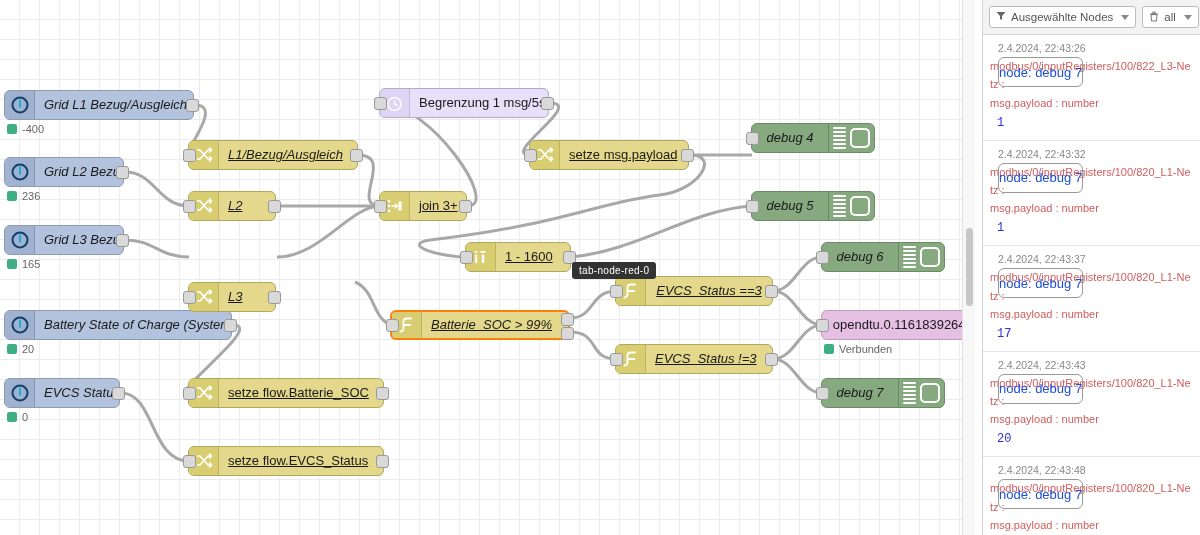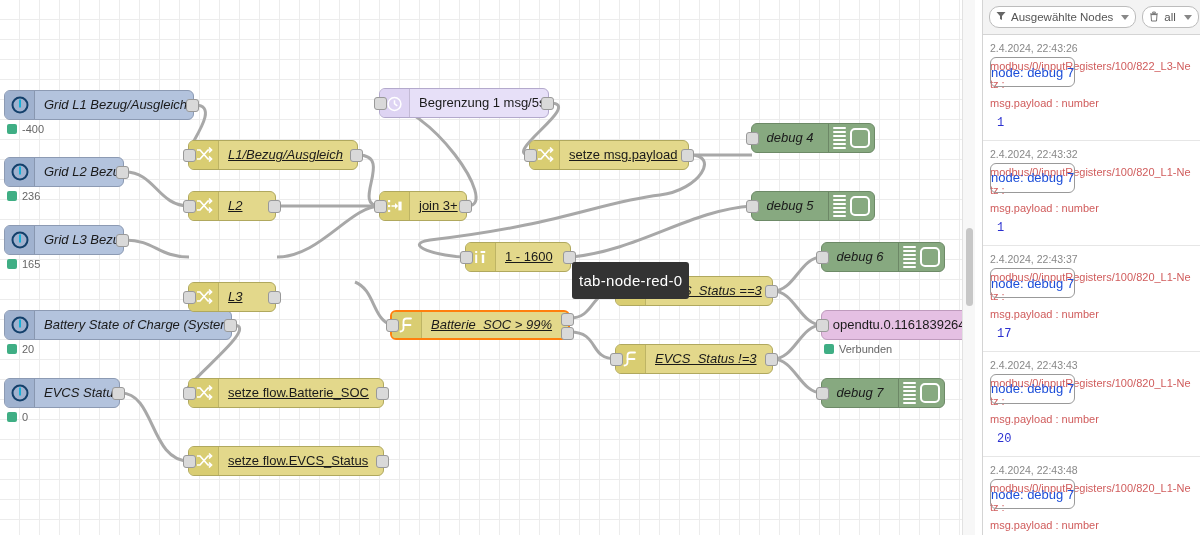--- a/index.html
+++ b/index.html
@@ -96,53 +96,53 @@
   }
   .dbg-lines i{display:block;height:2px;background:#fff;border-radius:1px;}
   .dbg-toggle{
     width:20px;height:20px;margin-right:4px;flex:0 0 20px;
     background:#87a980;border:2px solid #fff;border-radius:5px;box-sizing:border-box;
   }
 
   
   .tooltip{
     position:absolute;background:#333;color:#fff;
-    font-size:15px;padding:10px 7px;border-radius:3px;
+    font-size:10px;padding:3px 7px;border-radius:3px;
     white-space:nowrap;letter-spacing:.3px;
   }
 
   
   #sidebar{
     position:absolute;right:0;top:0;width:218px;height:535px;
     background:#fff;border-left:1px solid #d4d4d4;
     box-sizing:border-box;display:flex;flex-direction:column;
     overflow:hidden;
   }
   #sb-toolbar{
     flex:0 0 35px;display:flex;align-items:center;gap:6px;
     padding:0 6px;background:#f3f3f3;border-bottom:1px solid #d4d4d4;
     box-sizing:border-box;
   }
   .sb-btn{
     display:flex;align-items:center;gap:5px;
     height:22px;padding:0 6px;box-sizing:border-box;
-    background:#fff;border:1px solid #bcbcbc;border-radius:10px;
+    background:#fff;border:1px solid #bcbcbc;border-radius:3px;
     font-size:11.5px;color:#555;white-space:nowrap;
   }
   .sb-btn .caret{
     width:0;height:0;border-left:4px solid transparent;border-right:4px solid transparent;
     border-top:5px solid #888;margin-left:3px;
   }
   #msgs{flex:1;overflow:hidden;background:#fff;}
   .msg{
     border-bottom:1px solid #e6e6e6;
     padding:5px 7px 6px 7px;box-sizing:border-box;
     font-size:11px;line-height:1.65;
   }
-  .msg .hdr{color:#888;font-size:10.5px;}
+  .msg .hdr{color:#888;font-size:10.5px;margin-left:8px;}
   .msg .hdr .node{color:#1d4ed8;}
   .msg .topic{color:#d05c5c;word-break:break-all;}
   .msg .prop{color:#d05c5c;}
   .msg .val{
     color:#2b30d0;font-family:"Liberation Mono",monospace;font-size:12px;
     padding-left:7px;padding-top:2px;
   }
 
   
   .vscroll{

